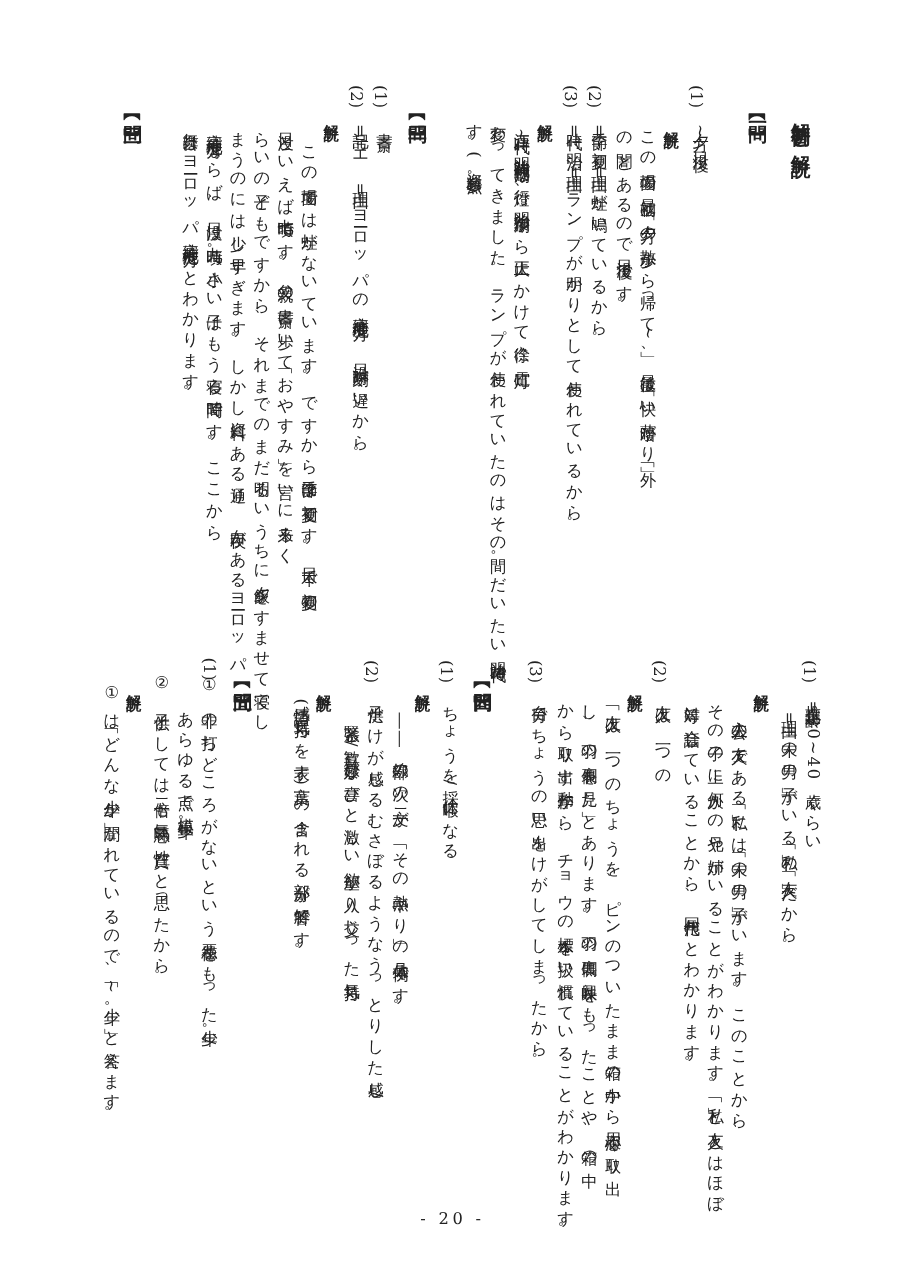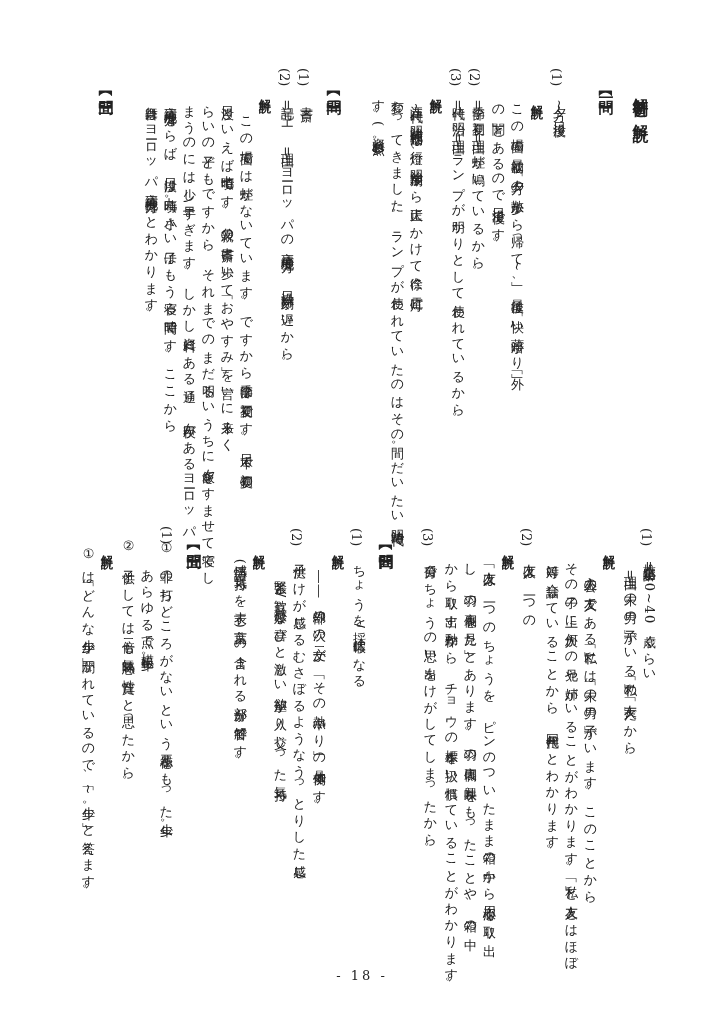--- a/index.html
+++ b/index.html
@@ -82,13 +82,13 @@
 <div class="col num" style="left:160px; top:526px;">(1)</div>
 <div class="col" style="left:160px; top:540px;">①</div>
 <div class="col" style="left:160px; top:560px;">非の打ちどころがないという悪徳をもった少年。/</div>
 <div class="col" style="left:141px; top:560px;">あらゆる点で模範少年。</div>
 <div class="col" style="left:122px; top:538px;">②</div>
 <div class="col" style="left:122px; top:560px;">子供としては二倍も気味悪い性質だと思ったから。</div>
 <div class="col bold label" style="left:101px; top:546px;">解説</div>
 <div class="col" style="left:82px; top:546px;">①</div>
 <div class="col" style="left:82px; top:562px;">は「どんな少年か」聞かれているので、「~少年。」と答えます。</div>
 
-<div class="page-num">- 18 -</div>
+<div class="page-num">- 20 -</div>
 
 </body></html>

